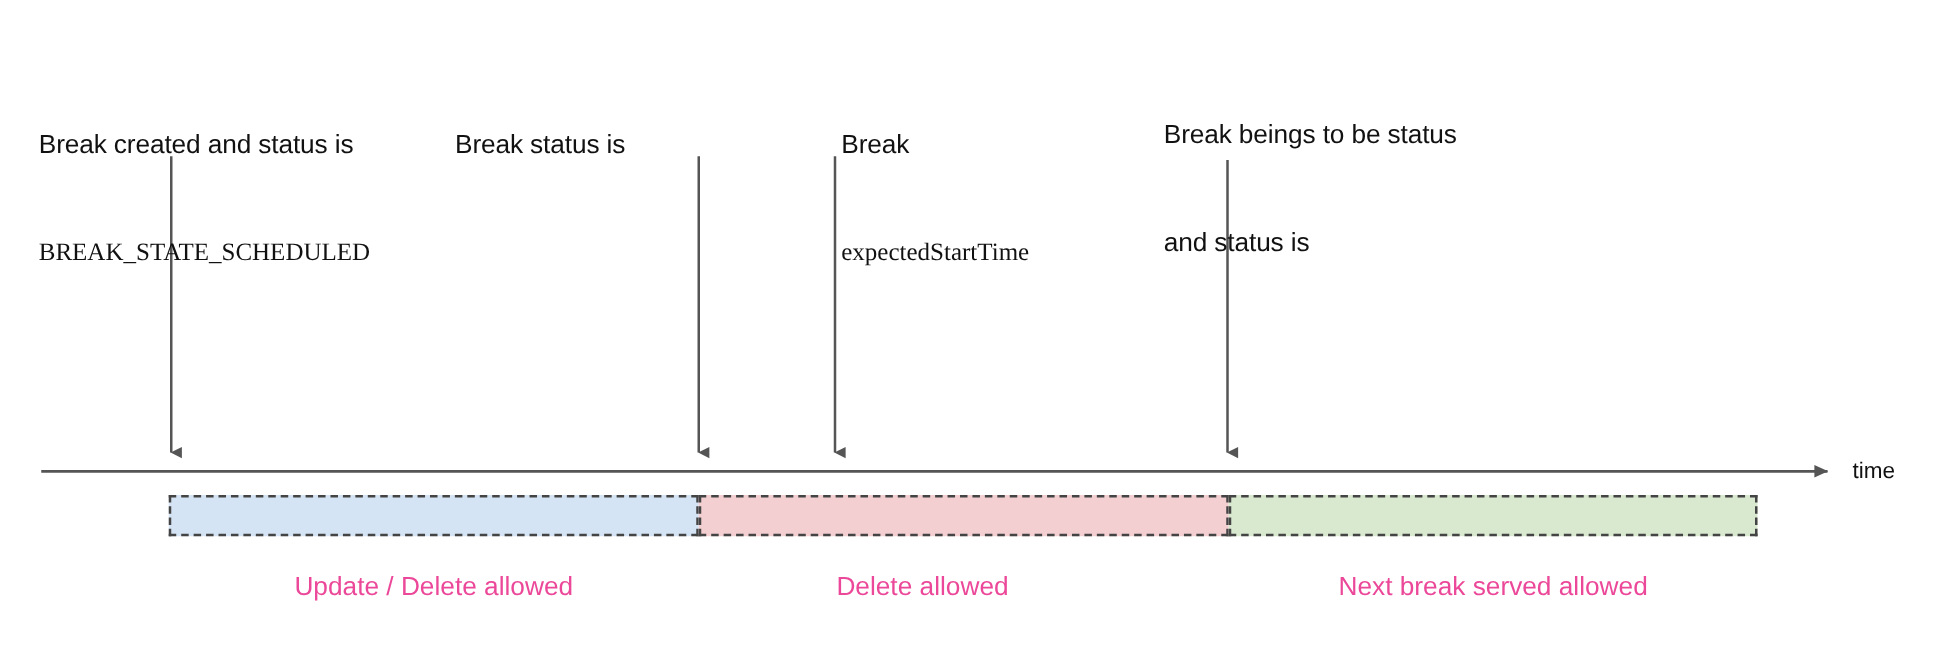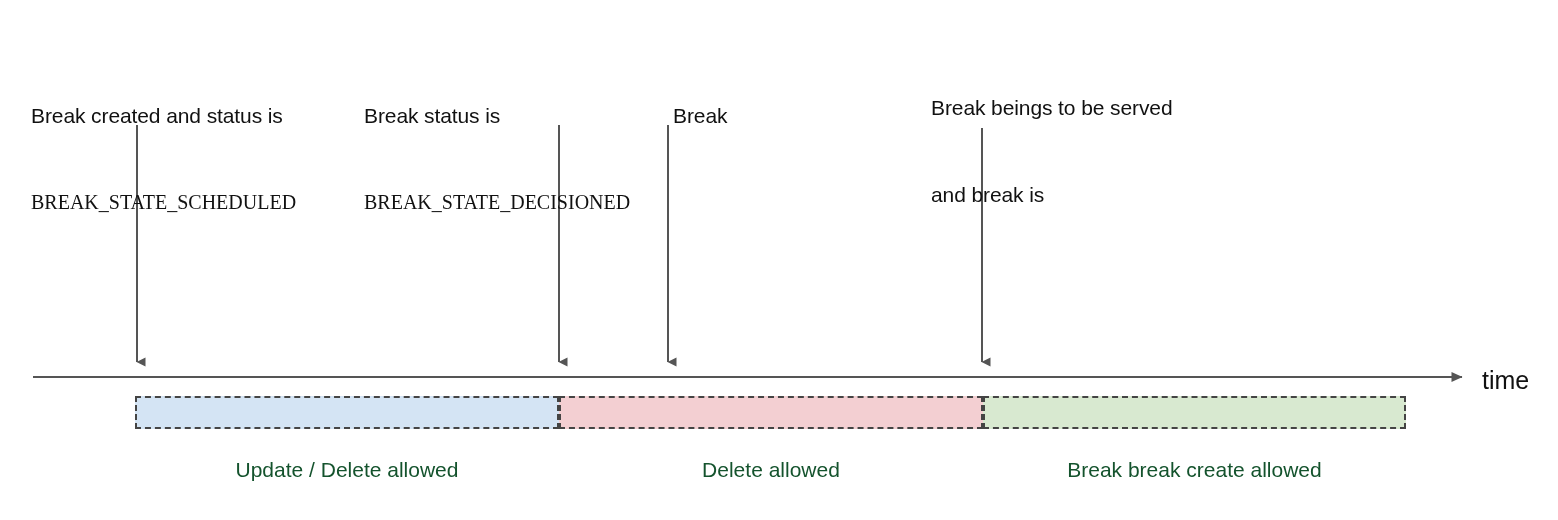--- a/index.html
+++ b/index.html
@@ -57,29 +57,29 @@
     border: 2.5px dashed #444444;
   }
 
   
   .phase-caption {
     position: absolute;
     top: 458px;
     text-align: center;
     font-family: "Liberation Sans", sans-serif;
     font-size: 21px;
-    color: #14532d;
+    color: #ec4899;
     white-space: nowrap;
   }
 
   
   .axis-label {
     position: absolute;
     font-family: "Liberation Sans", sans-serif;
-    font-size: 25px;
+    font-size: 18px;
     color: #111111;
   }
 </style>
 </head>
 <body>
 
 <div id="canvas">
 
   <svg id="svg-layer" viewBox="0 0 1558 520">
     <defs>
@@ -99,35 +99,35 @@
     <line x1="982" y1="128" x2="982" y2="362" stroke="#555555" stroke-width="2" marker-end="url(#down-head)"></line>
   </svg>
 
   <div class="callout" style="left:31px; top:43px;">
     <span class="ln">Break created and status is</span>
     <span class="ln mono">BREAK_STATE_SCHEDULED</span>
   </div>
 
   <div class="callout" style="left:364px; top:43px;">
     <span class="ln">Break status is</span>
-    <span class="ln mono">BREAK_STATE_DECISIONED</span>
   </div>
 
   <div class="callout" style="left:673px; top:43px;">
     <span class="ln">Break</span>
+    <span class="ln mono">expectedStartTime</span>
   </div>
 
   <div class="callout" style="left:931px; top:35px;">
-    <span class="ln">Break beings to be served</span>
-    <span class="ln">and break is</span>
+    <span class="ln">Break beings to be status</span>
+    <span class="ln">and status is</span>
   </div>
 
   <div class="segment" style="left:135px; width:424px; background:#d4e4f4;"></div>
   <div class="segment" style="left:559px; width:424px; background:#f3cfd2;"></div>
   <div class="segment" style="left:983px; width:423px; background:#d8e9d0;"></div>
 
   <div class="phase-caption" style="left:135px; width:424px;">Update / Delete allowed</div>
-  <div class="phase-caption" style="left:559px; width:424px;text-align:center;">Delete allowed</div>
-  <div class="phase-caption" style="left:983px; width:423px;">Break break create allowed</div>
+  <div class="phase-caption" style="left:526px; width:424px;text-align:center;">Delete allowed</div>
+  <div class="phase-caption" style="left:983px; width:423px;">Next break served allowed</div>
 
   <div class="axis-label" style="left:1482px; top:366px;">time</div>
 
 </div>
 
 </body></html>

